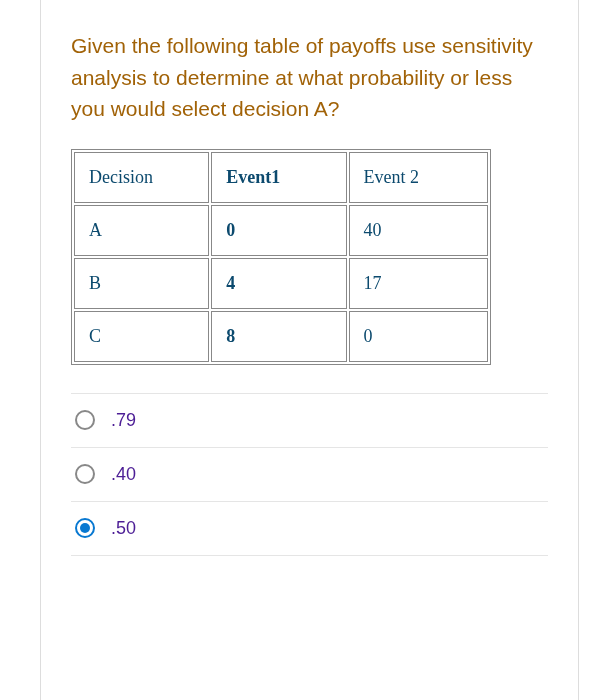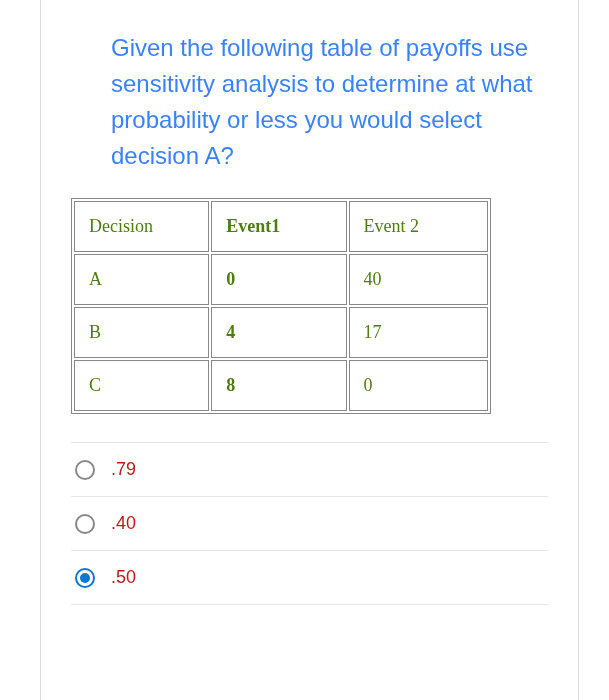--- a/index.html
+++ b/index.html
@@ -15,40 +15,39 @@
     }
     .container {
       border-left: 1px solid #ddd;
       border-right: 1px solid #ddd;
       margin-left: 40px;
       margin-right: 30px;
       padding: 30px 30px 20px 30px;
       height: 100%;
     }
     .question-text {
-      font-size: 24px;
-      color: #3b82f6;
+      font-size: 21px;
+      color: #a16207;
       line-height: 1.5;
       margin-bottom: 24px;
-      margin-left: 40px;
     }
     .payoff-table {
       border-collapse: separate;
       border-spacing: 2px;
       border: 1px solid #888;
       margin-bottom: 28px;
       width: 100%;
       max-width: 420px;
     }
     .payoff-table td {
       border: 1px solid #888;
       padding: 14px 14px;
       font-size: 18px;
       font-family: Georgia, "Times New Roman", serif;
-      color: #4d7c0f;
+      color: #0c4a6e;
       text-align: left;
       vertical-align: middle;
     }
     .payoff-table td:first-child {
       width: 33%;
     }
     .payoff-table td:nth-child(2) {
       width: 33%;
       font-weight: bold;
     }
@@ -85,21 +84,21 @@
     .radio.selected::after {
       content: "";
       width: 10px;
       height: 10px;
       background: #0878d1;
       border-radius: 50%;
       display: block;
     }
     .option-label {
       font-size: 18px;
-      color: #b91c1c;
+      color: #4c1d95;
       text-align: center;
     }
   </style>
 </head>
 <body>
 
 <div class="container">
 
   <div class="question-text">Given the following table of payoffs use sensitivity analysis to determine at what probability or less you would select decision A?</div>
 

